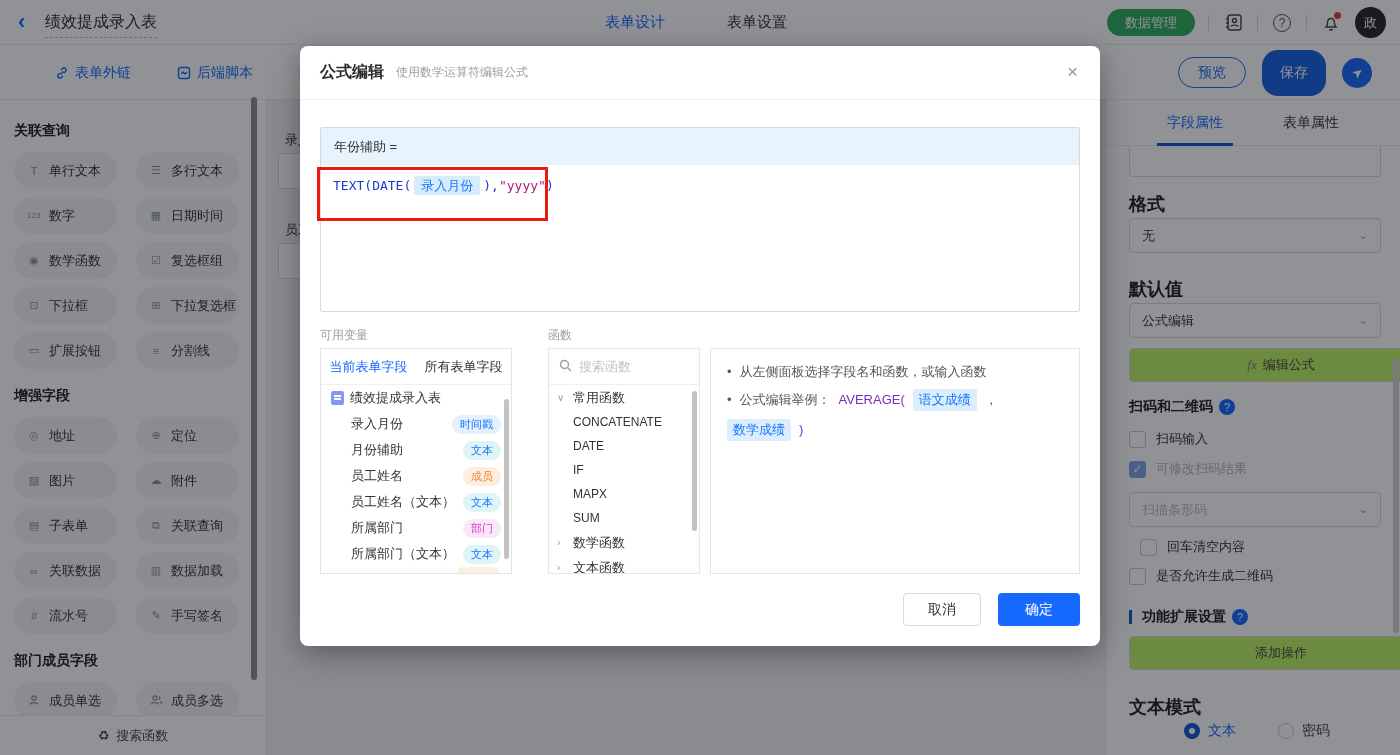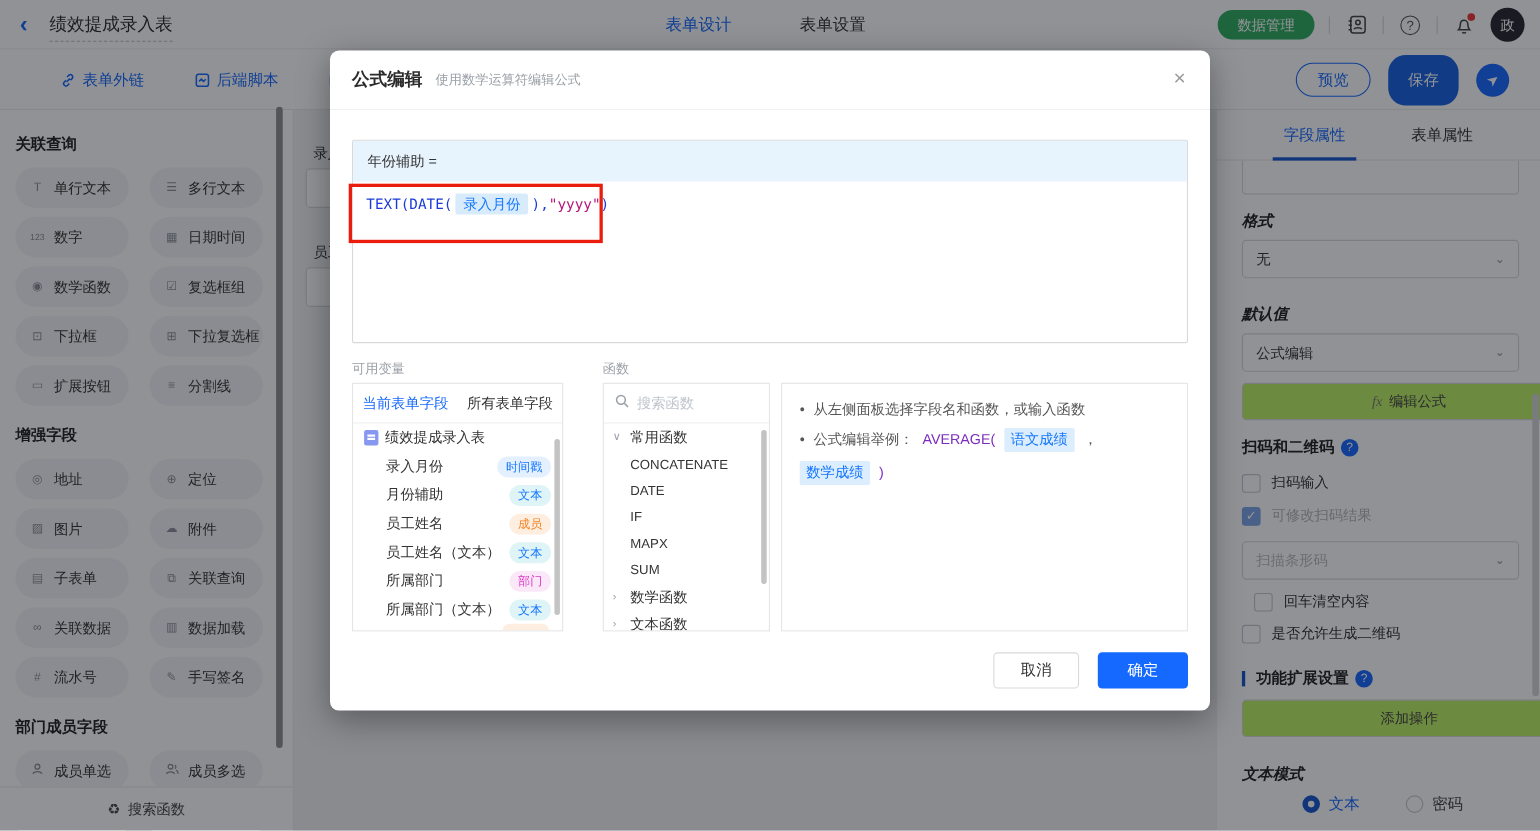--- a/index.html
+++ b/index.html
@@ -42,21 +42,21 @@
   .canvas { position:absolute; left:267px; top:100px; width:838px; height:655px; background:#f0f2f5; z-index:1; }
   .canvas-label { position:absolute; font-size:13px; color:#333; }
   .canvas-input { position:absolute; width:300px; height:36px; background:#fff; border:1px solid #d9d9d9; border-radius:4px; }
 
   .rightpanel { position:absolute; left:1105px; top:100px; width:295px; height:655px; background:#fff; border-left:1px solid #e8e8e8; z-index:1; }
   .rp-tabs { position:absolute; left:0; top:0; width:100%; height:46px; display:flex; justify-content:center; gap:60px; align-items:center; border-bottom:1px solid #ececec; }
   .rp-tab { font-size:14px; color:#333; height:46px; display:flex; align-items:center; cursor:pointer; position:relative; }
   .rp-tab.active { color:#1669ff; }
   .rp-tab.active:after { content:""; position:absolute; left:-10px; right:-10px; bottom:0; height:3px; background:#1456d0; }
   .rp-partial-input { position:absolute; left:23px; top:46px; width:252px; height:31px; border:1px solid #d9d9d9; border-top:none; border-radius:0 0 4px 4px; }
-  .rp-label { position:absolute; left:23px; font-size:14px; font-weight:bold; color:#222;font-style:italic; }
+  .rp-label { position:absolute; left:23px; font-size:18px; font-weight:bold; color:#222; }
   .rp-select { position:absolute; left:23px; width:252px; height:35px; border:1px solid #d9d9d9; border-radius:4px; font-size:13px; color:#333; display:flex; align-items:center; padding:0 12px; justify-content:space-between; cursor:pointer; background:#fff; }
   .rp-select .chev { color:#999; font-size:11px; }
   .rp-select.disabled { color:#bbb; }
   .rp-btn { position:absolute; left:23px; width:304px; height:34px; border:1px solid #d9d9d9; border-radius:4px; font-size:13px; color:#444; display:flex; align-items:center; justify-content:center; gap:6px; cursor:pointer; background:#bef264; }
   .fx { font-style:italic; font-family:"Liberation Serif","DejaVu Serif",serif; color:#777; font-size:13px; }
   .rp-sec { position:absolute; left:23px; font-size:14px; font-weight:bold; color:#222; display:flex; align-items:center; gap:6px; }
   .blue-q { width:16px; height:16px; border-radius:50%; background:#1669ff; color:#fff; font-size:11px; font-weight:normal; display:flex; align-items:center; justify-content:center; }
   .sec-bar { width:3px; height:14px; background:#1456d0; display:inline-block; margin-right:4px; }
   .cb-row { position:absolute; left:23px; display:flex; align-items:center; gap:10px; font-size:13px; color:#333; cursor:pointer; }
   .cb-box { width:17px; height:17px; border:1px solid #c4c9d1; border-radius:3px; background:#fff; }

